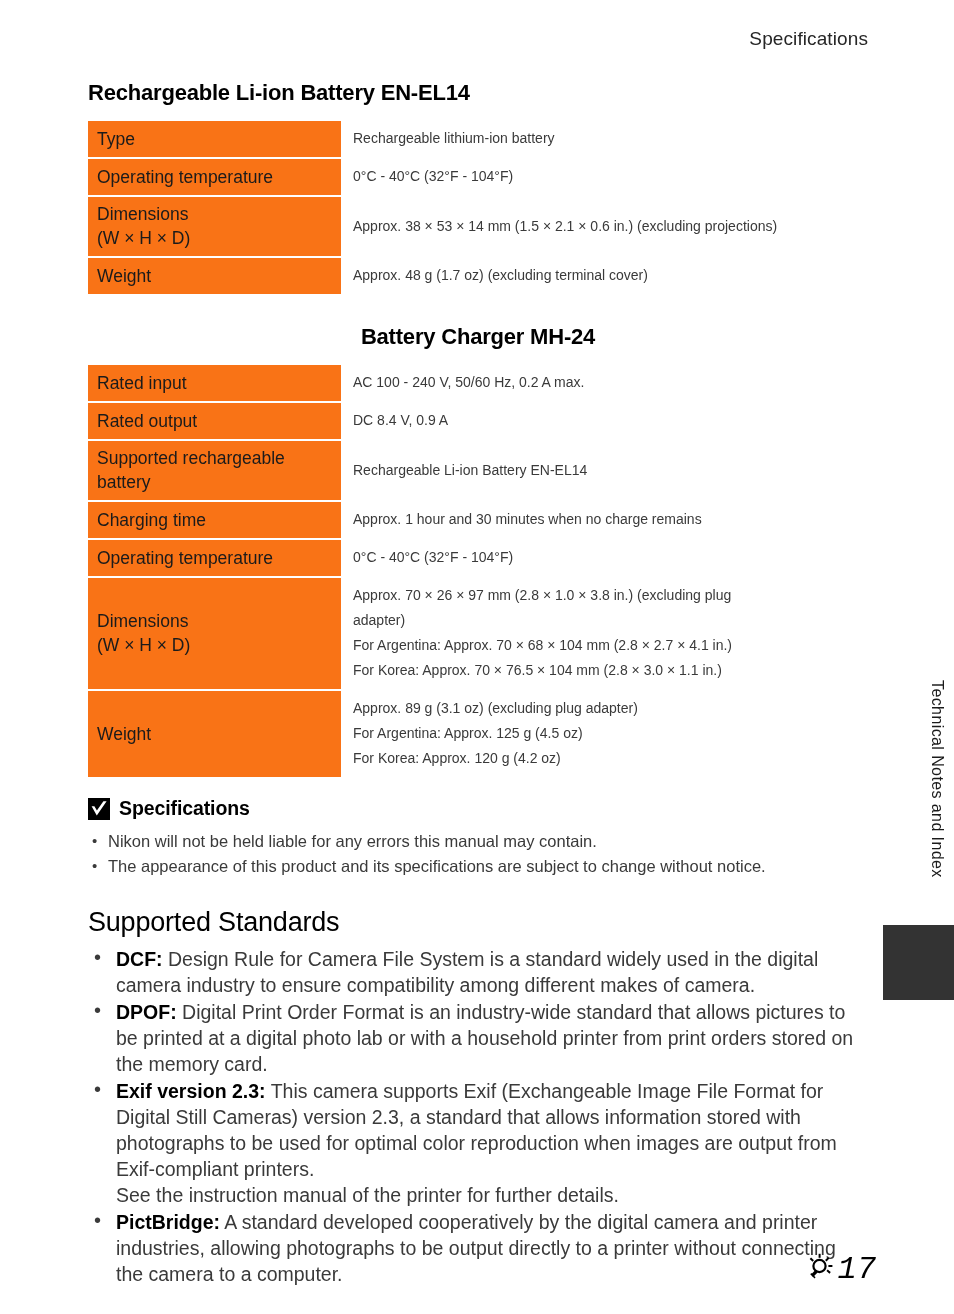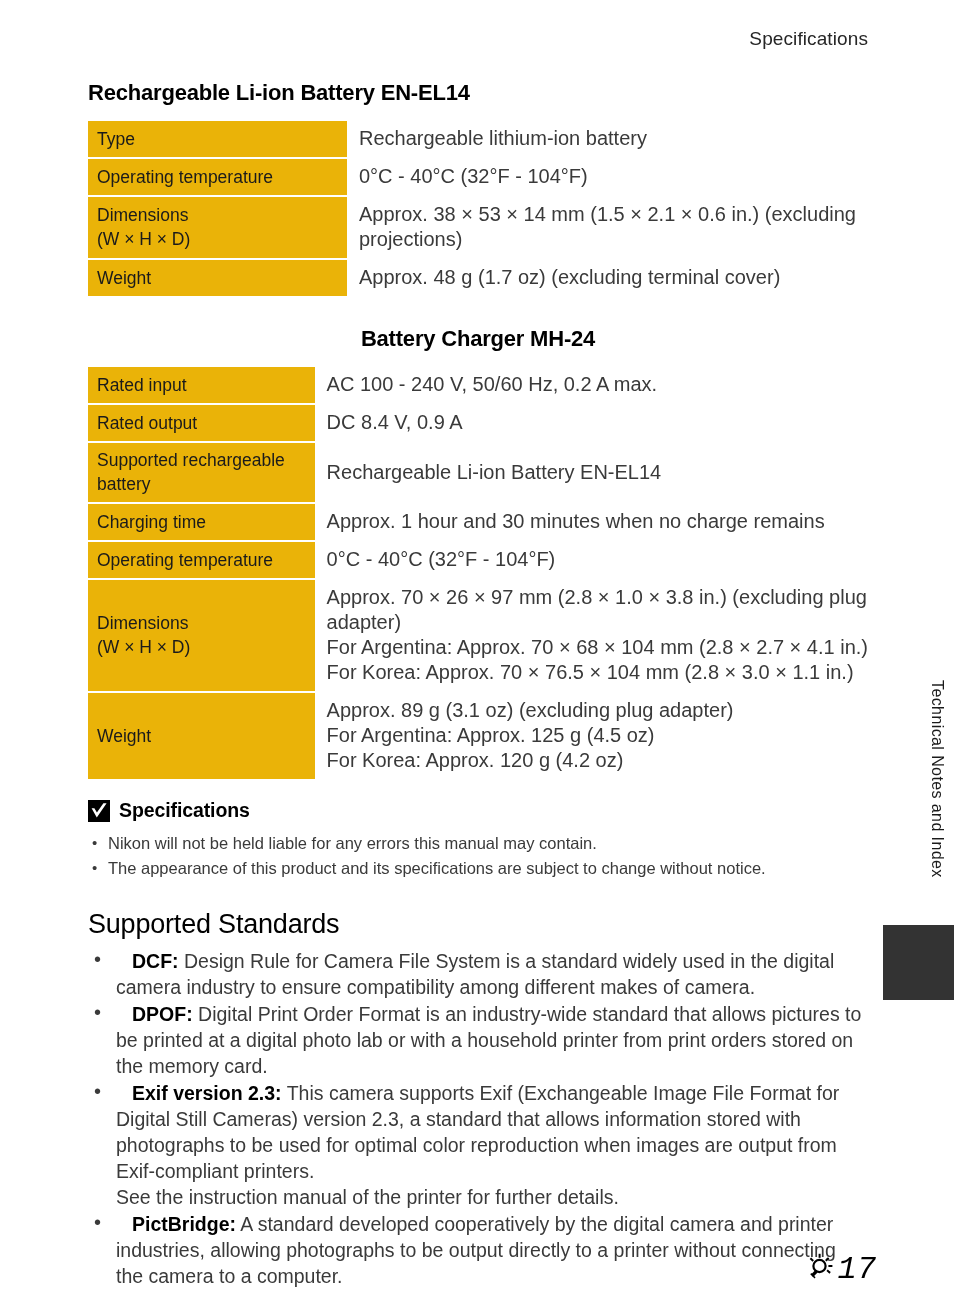--- a/index.html
+++ b/index.html
@@ -56,29 +56,29 @@
     width: 780px;
     border-collapse: separate;
     border-spacing: 0 2px;
   }
   .spec-table td {
     vertical-align: middle;
     padding: 0;
   }
   .spec-table td.k {
     width: 234px;
-    background: #eab308;
-    padding: 5px 16px 6px 9px;
+    background: #f97316;
+    padding: 5px 10px 6px 9px;
     font-size: 17.5px;
     line-height: 24px;
     color: #1b1b1b;
   }
   .spec-table td.v {
     padding: 5px 0 6px 12px;
-    font-size: 20px;
+    font-size: 14px;
     line-height: 25px;
     color: #3a3a3a;
   }
   .spec-table td.v.top { vertical-align: middle; }
   .nowrapline { display: block; white-space: nowrap; }
 
   
   .note-block { margin-top: 18px; }
   .note-title-row {
     display: flex;
@@ -139,21 +139,20 @@
     content: "\2022";
     position: absolute;
     left: 6px;
     top: -2px;
     color: #3a3a3a;
     font-size: 20px;
   }
   ul.std-list b {
     color: #000;
     font-weight: bold;
-    margin-left: 16px;
   }
 
   
   .side-tab-label {
     position: absolute;
     right: 8px;
     top: 680px;
     width: 26px;
     height: 240px;
     font-size: 16px;

